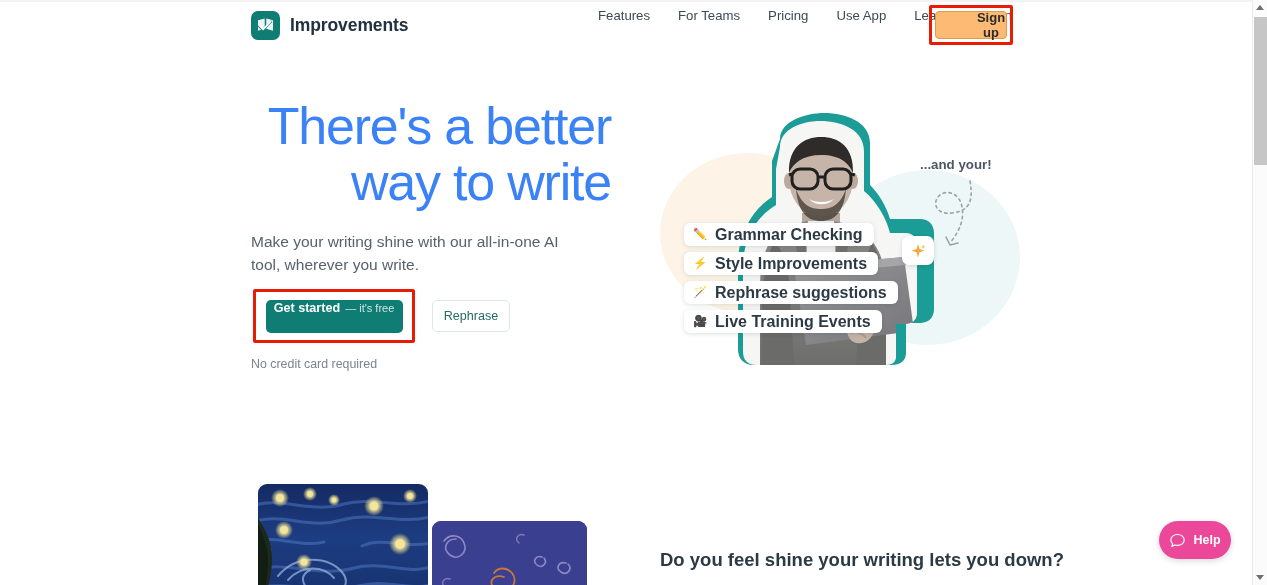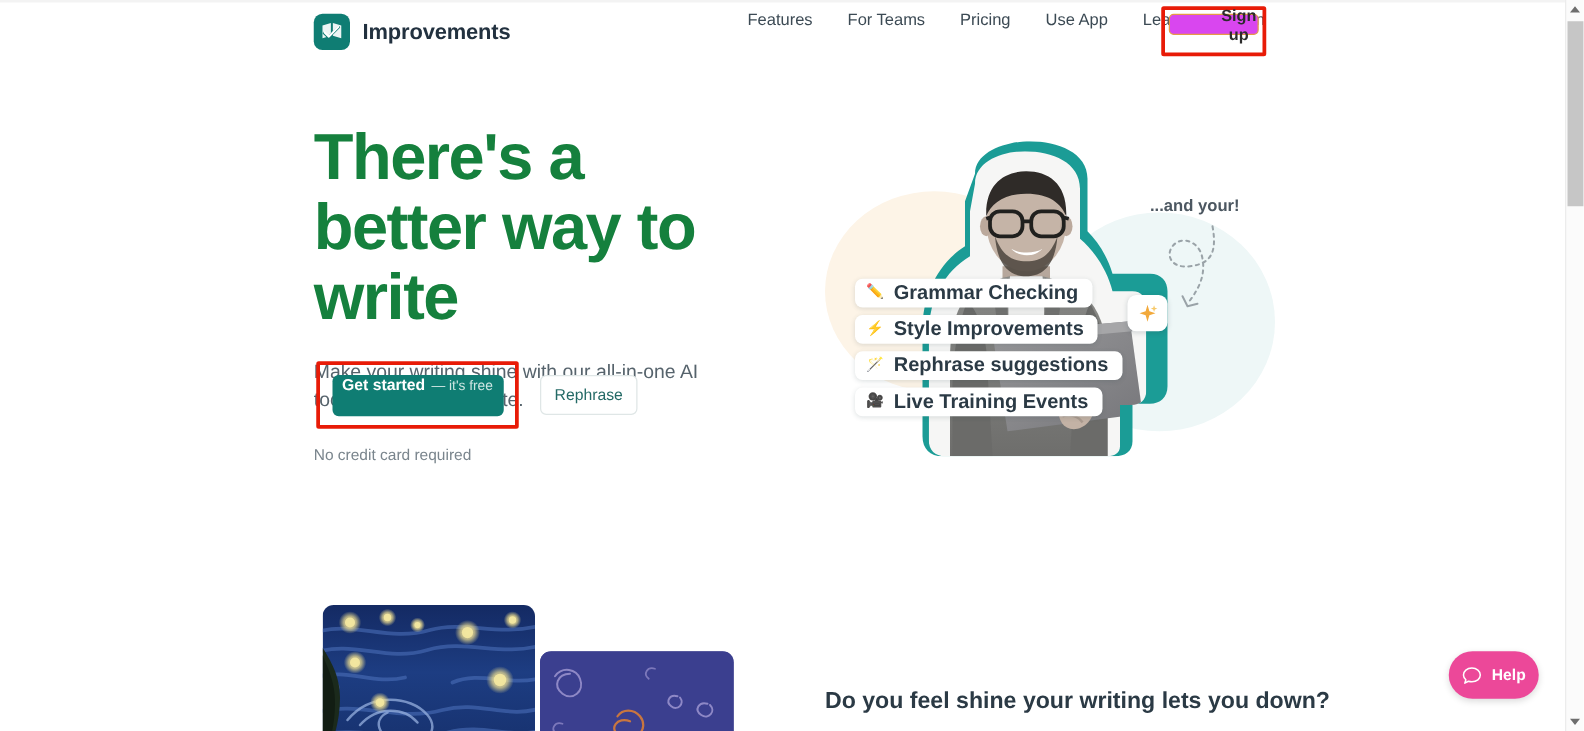--- a/index.html
+++ b/index.html
@@ -96,22 +96,22 @@
   #signup-annotation {
     position: absolute;
     left: 0; top: 0;
     width: 84px; height: 40px;
     border: 3px solid #e81b07;
     border-radius: 2px;
   }
   #signup-button {
     position: absolute;
     left: 6px; top: 6px;
-    width: 72px; height: 17px;
-    background: #d946ef;
+    width: 72px; height: 28px;
+    background: #fdba74;
     border: 1px solid #e59a47;
     border-radius: 4px;
     font-family: "Liberation Sans", sans-serif;
     font-size: 13px;
     font-weight: bold;
     color: #2c2c2c;
     cursor: pointer;
     display: flex;
     align-items: center;
     justify-content: center;
@@ -120,23 +120,24 @@
 
   
   #hero-copy {
     position: absolute;
     left: 251px; top: 98px;
     width: 360px;
   }
   #headline {
     font-size: 52px;
     line-height: 56px;
-    font-weight: bold;
-    color: #15803d;
+    font-weight: normal;
+    color: #3b82f6;
     letter-spacing: -1.2px;
+    text-align: right;
   }
   #subhead {
     margin-top: 20px;
     font-size: 15.5px;
     line-height: 23px;
     color: #56636c;
     width: 320px;
   }
 
   #cta-row {

